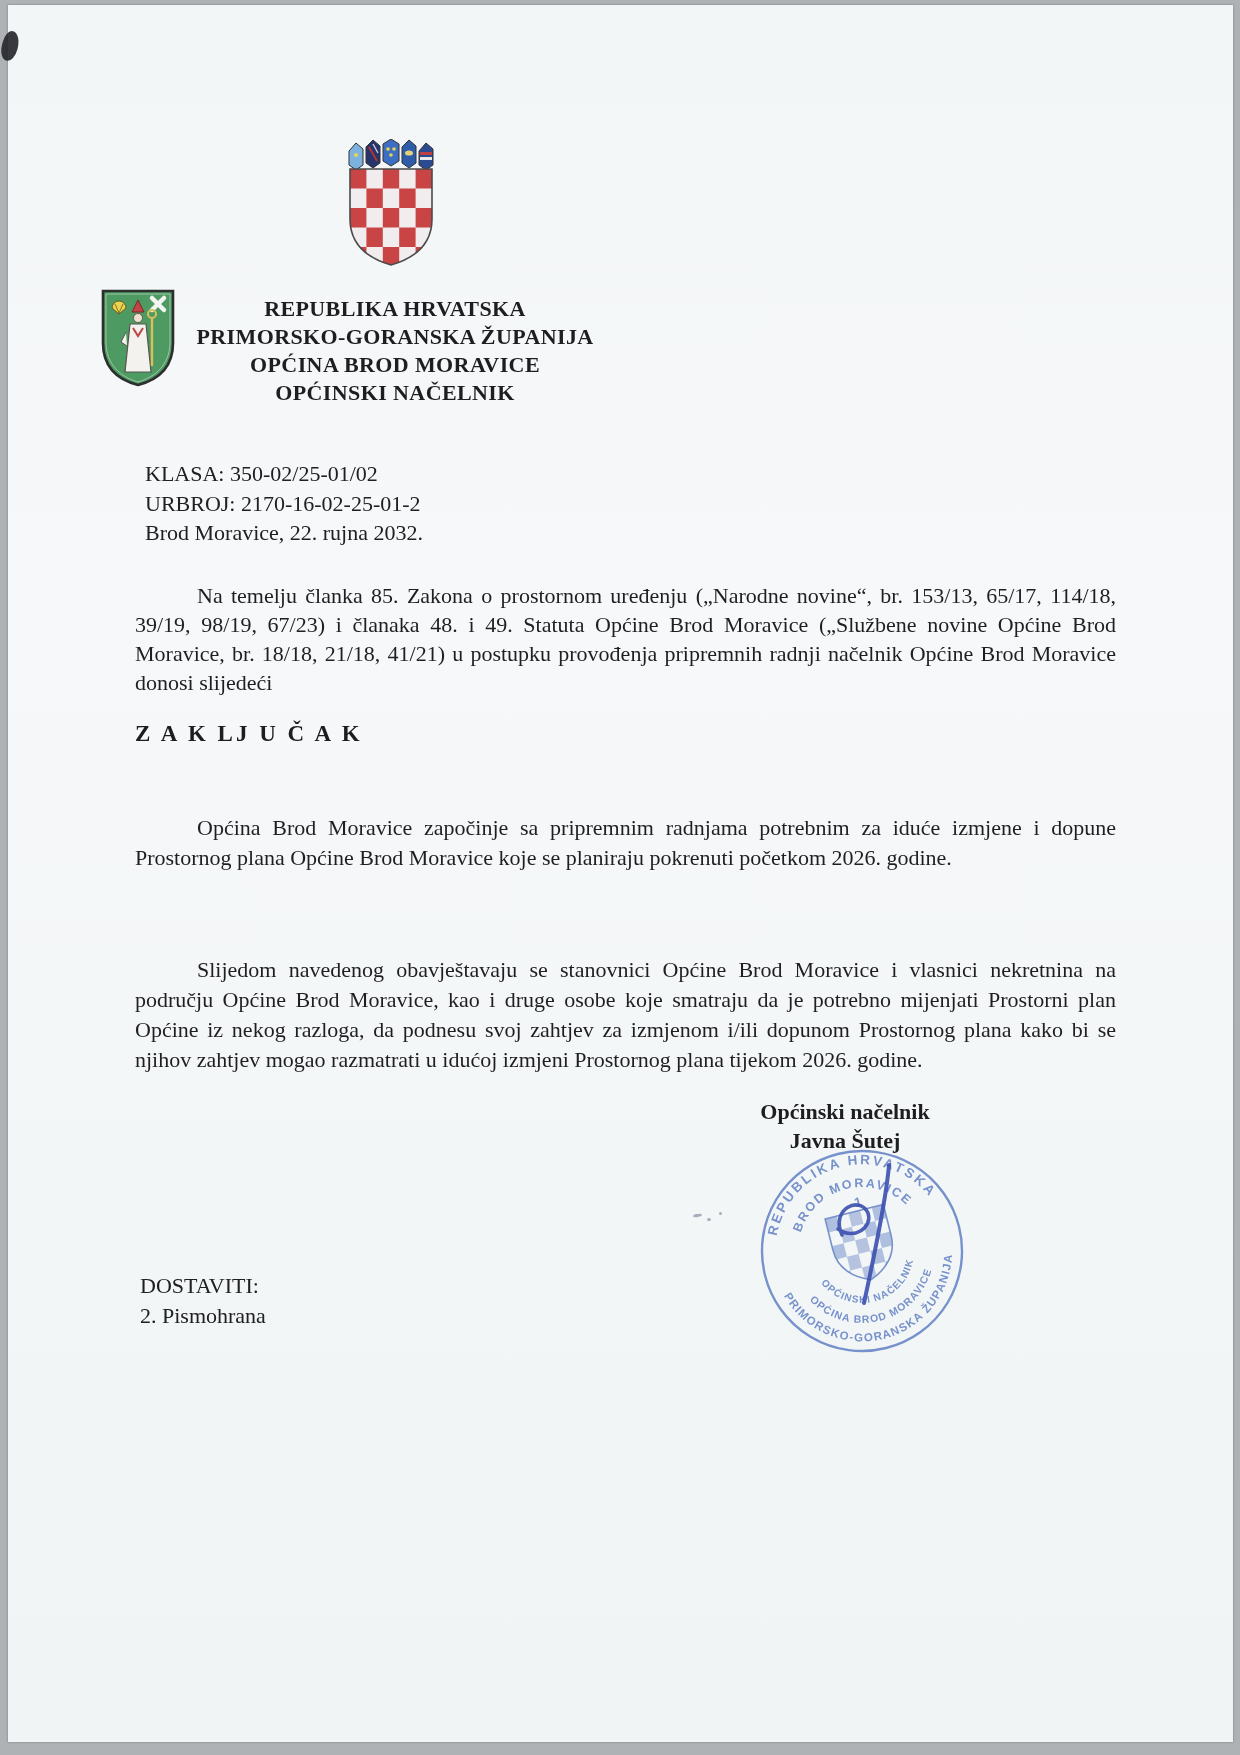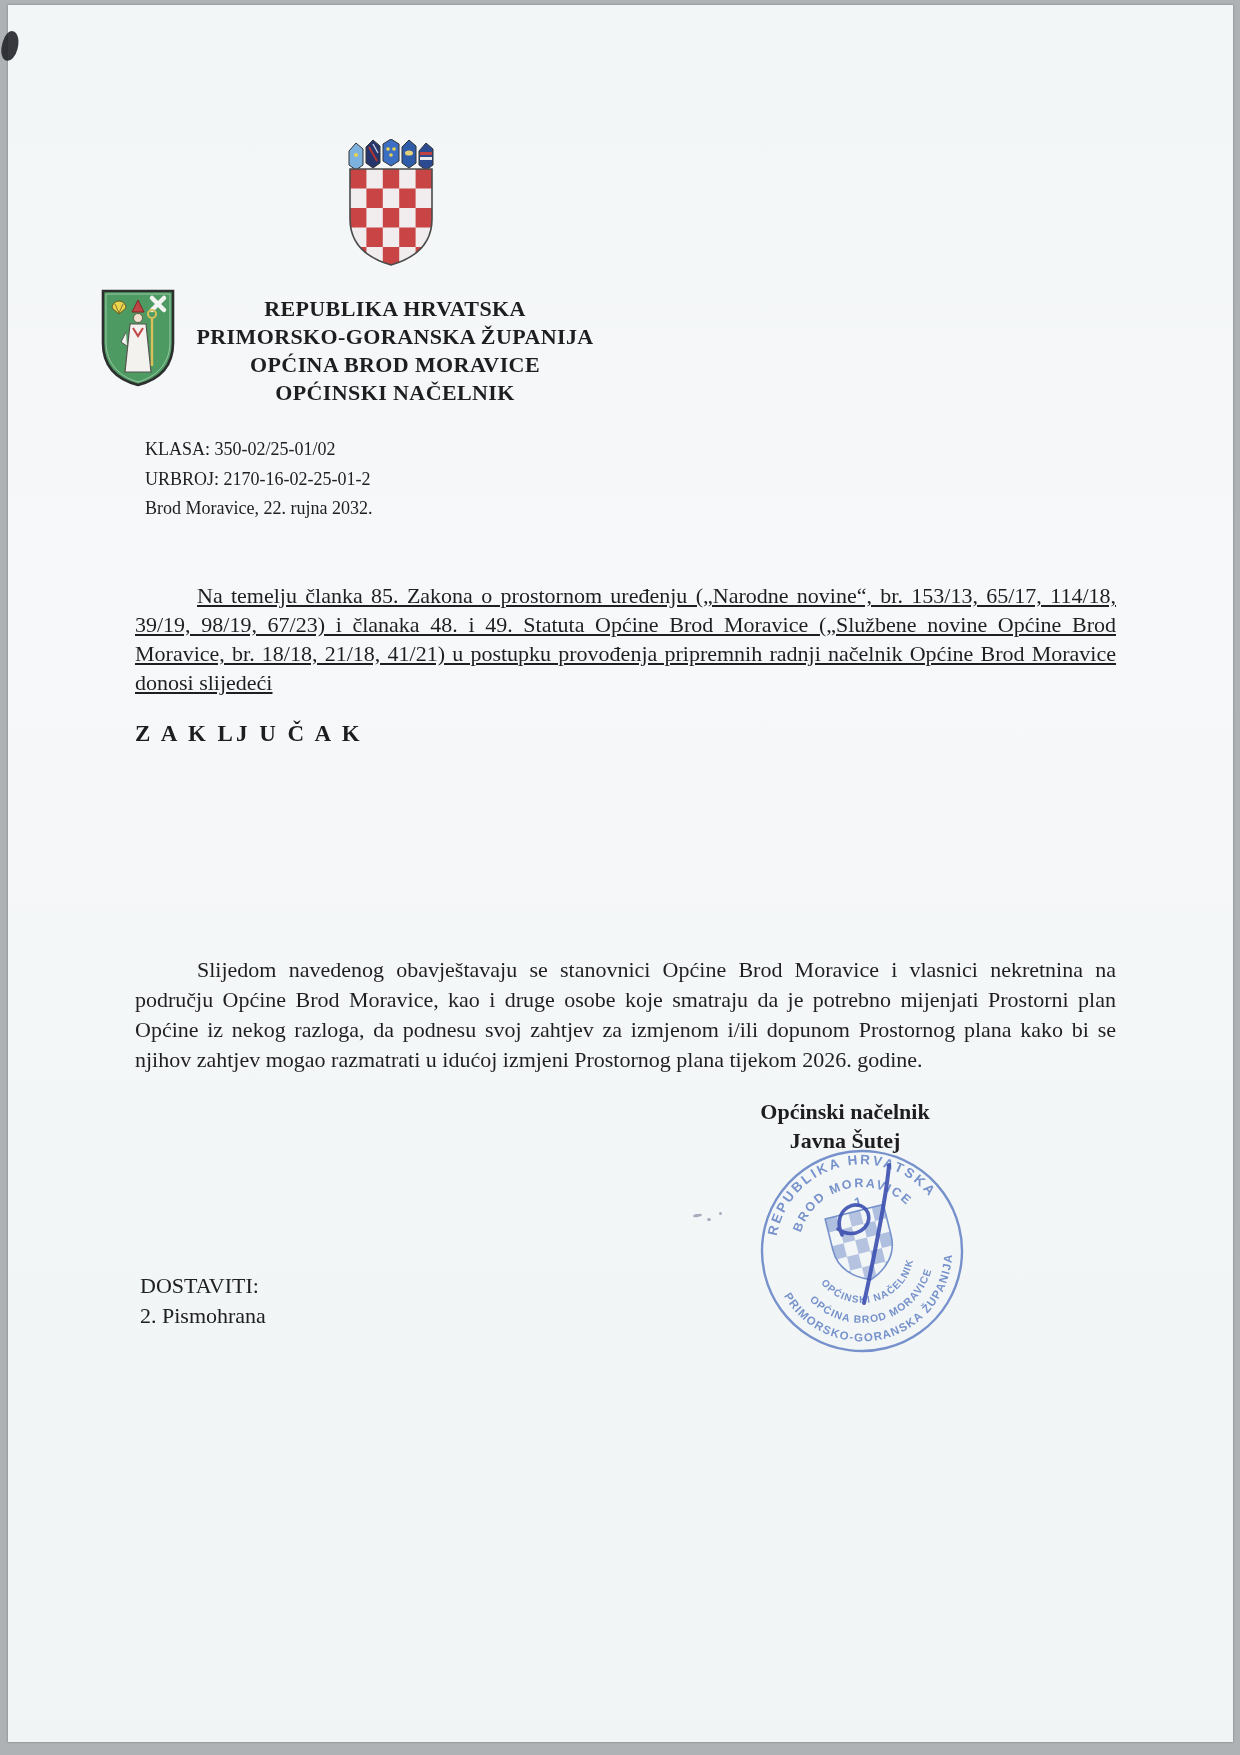--- a/index.html
+++ b/index.html
@@ -19,29 +19,29 @@
     transform:rotate(14deg);opacity:.9;
   }
   .coa-hr{position:absolute;left:339px;top:134px;}
   .coa-bm{position:absolute;left:92px;top:283px;}
   .letterhead{
     position:absolute;left:167px;top:290px;width:440px;
     text-align:center;font-weight:bold;font-size:22px;line-height:28px;
     color:#1e1e20;letter-spacing:.4px;
   }
   .meta-block{
-    position:absolute;left:137px;top:430px;
-    font-size:18px;line-height:29.5px;color:#202023;
+    position:absolute;left:137px;top:454px;
+    font-size:22px;line-height:29.5px;color:#202023;
   }
   .para{
     position:absolute;left:127px;width:981px;margin:0;
     font-size:22px;line-height:29px;color:#1f1f22;
     text-align:justify;text-indent:62px;
   }
-  .para-intro{top:576px;text-decoration:underline;}
+  .para-intro{top:576px;}
   .para-body2{top:808px;line-height:30px;}
   .para-body3{top:950px;line-height:30px;}
   .doc-title{
     position:absolute;left:127px;top:716px;width:981px;
     text-align:left;font-weight:bold;font-size:23px;
     letter-spacing:3px;color:#1d1d20;
   }
   .sig-block{
     position:absolute;left:707px;top:1092px;width:260px;
     text-align:center;font-weight:bold;font-size:22px;line-height:29px;
@@ -148,20 +148,21 @@
   <div class="meta-block">
     <div>KLASA: 350-02/25-01/02</div>
     <div>URBROJ: 2170-16-02-25-01-2</div>
     <div>Brod Moravice, 22. rujna 2032.</div>
   </div>
 
   <p class="para para-intro">Na temelju članka 85. Zakona o prostornom uređenju („Narodne novine“, br. 153/13, 65/17, 114/18, 39/19, 98/19, 67/23) i članaka 48. i 49. Statuta Općine Brod Moravice („Službene novine Općine Brod Moravice, br. 18/18, 21/18, 41/21) u postupku provođenja pripremnih radnji načelnik Općine Brod Moravice donosi slijedeći</p>
 
   <div class="doc-title">Z A K LJ U Č A K</div>
 
+  <p class="para para-body2">Općina Brod Moravice započinje sa pripremnim radnjama potrebnim za iduće izmjene i dopune Prostornog plana Općine Brod Moravice koje se planiraju pokrenuti početkom 2026. godine.</p>
   <p class="para para-body3">Slijedom navedenog obavještavaju se stanovnici Općine Brod Moravice i vlasnici nekretnina na području Općine Brod Moravice, kao i druge osobe koje smatraju da je potrebno mijenjati Prostorni plan Općine iz nekog razloga, da podnesu svoj zahtjev za izmjenom i/ili dopunom Prostornog plana kako bi se njihov zahtjev mogao razmatrati u idućoj izmjeni Prostornog plana tijekom 2026. godine.</p>
 
   <div class="sig-block">
     <div>Općinski načelnik</div>
     <div>Javna Šutej</div>
   </div>
 
   <svg class="stamp-wrap" width="214" height="214" viewBox="-107 -107 214 214">
     <defs>
       <path id="arcTopOuter" d="M -86,8 A 86.4 86.4 0 1 1 86,8"></path>

